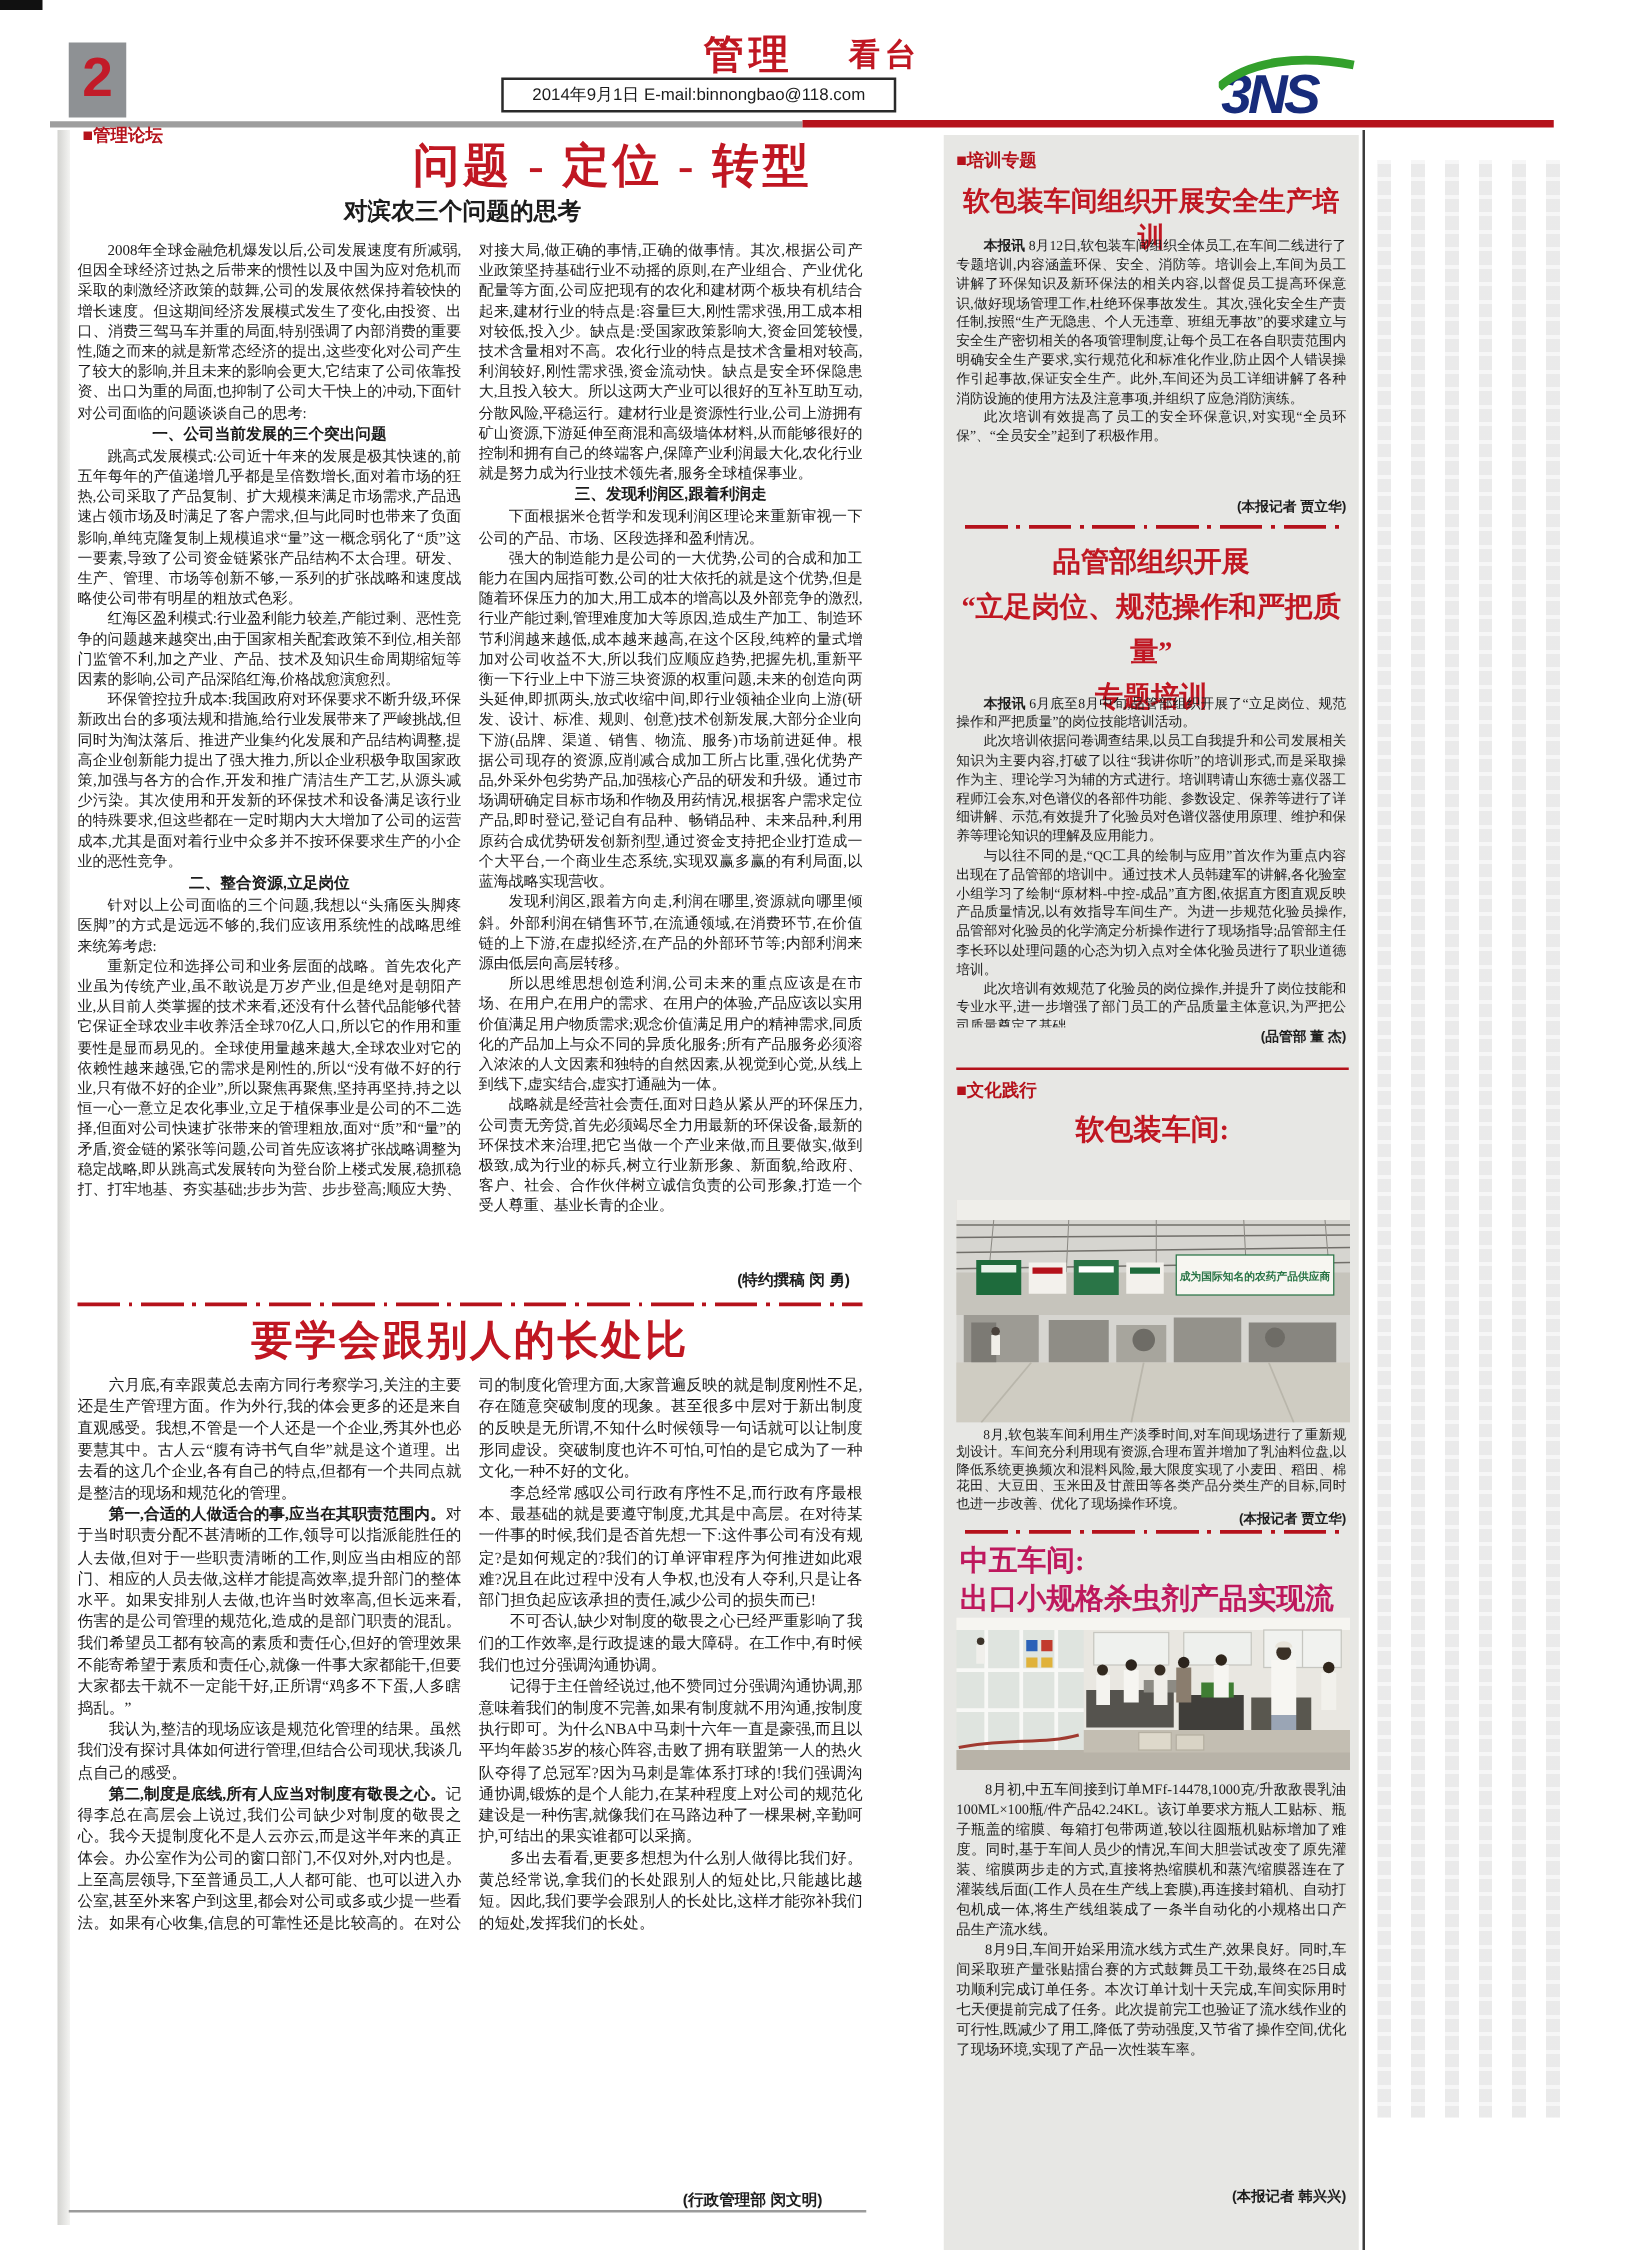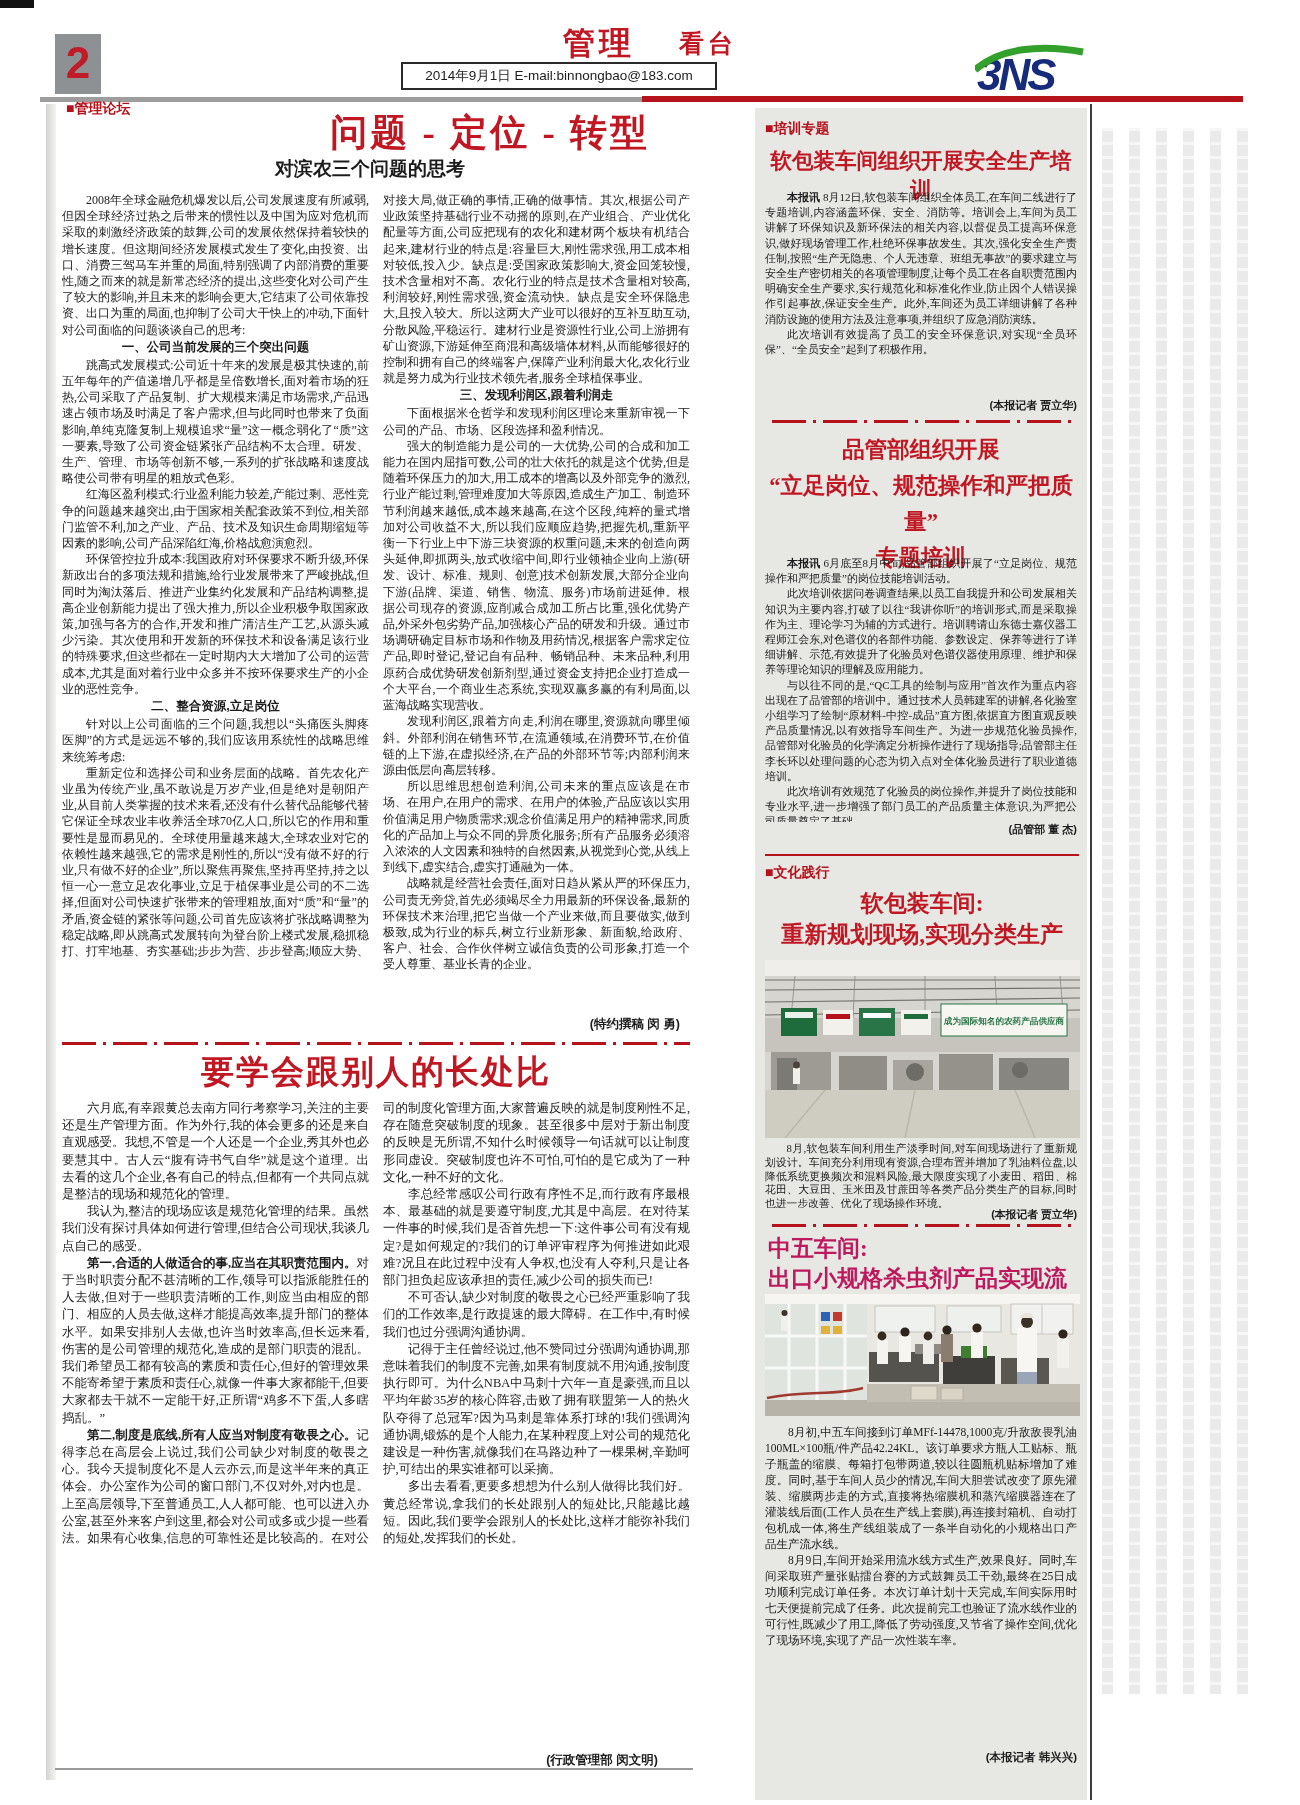--- a/index.html
+++ b/index.html
@@ -78,21 +78,21 @@
 </head>
 <body>
 
 <div id="page">
 
   <div class="abs" id="corner-mark"></div>
   <div class="abs" id="page-number">2</div>
   <div class="abs" id="masthead">
     <span class="t1">管理</span><span class="t2">看台</span>
   </div>
-  <div class="abs" id="date-box">2014年9月1日 E-mail:binnongbao@183.com</div>
+  <div class="abs" id="date-box">2014年9月1日 E-mail:binnongbao@118.com</div>
   <div class="abs" id="logo">
     <svg width="110" height="54" viewBox="0 0 110 54">
       <text x="2" y="46" font-family="Liberation Sans, sans-serif" font-style="italic" font-weight="bold" font-size="44" fill="#172b7b" letter-spacing="-3">3NS</text>
       <path d="M0,26 C24,4 66,0 108,8" stroke="#33a02c" stroke-width="7" fill="none"></path>
     </svg>
   </div>
   <div class="abs" id="rule-gray"></div>
   <div class="abs" id="rule-red"></div>
   <div class="abs" id="edge-strip"></div>
   <div class="abs" id="bottom-rule-left"></div>
@@ -116,22 +116,22 @@
       <p class="para">所以思维思想创造利润,公司未来的重点应该是在市场、在用户,在用户的需求、在用户的体验,产品应该以实用价值满足用户物质需求;观念价值满足用户的精神需求,同质化的产品加上与众不同的异质化服务;所有产品服务必须溶入浓浓的人文因素和独特的自然因素,从视觉到心觉,从线上到线下,虚实结合,虚实打通融为一体。</p>
       <p class="para">战略就是经营社会责任,面对日趋从紧从严的环保压力,公司责无旁贷,首先必须竭尽全力用最新的环保设备,最新的环保技术来治理,把它当做一个产业来做,而且要做实,做到极致,成为行业的标兵,树立行业新形象、新面貌,给政府、客户、社会、合作伙伴树立诚信负责的公司形象,打造一个受人尊重、基业长青的企业。</p>
     </div>
   <div class="abs byline" id="forum-byline">(特约撰稿 闵 勇)</div>
 
   <div class="abs dashdot" id="left-divider"></div>
 
   <div class="abs" id="compare-headline">要学会跟别人的长处比</div>
   <div class="abs bodytext" id="compare-body">
       <p class="para">六月底,有幸跟黄总去南方同行考察学习,关注的主要还是生产管理方面。作为外行,我的体会更多的还是来自直观感受。我想,不管是一个人还是一个企业,秀其外也必要慧其中。古人云“腹有诗书气自华”就是这个道理。出去看的这几个企业,各有自己的特点,但都有一个共同点就是整洁的现场和规范化的管理。</p>
+      <p class="para"><b>第一,合适的人做适合的事,应当在其职责范围内。</b>对于当时职责分配不甚清晰的工作,领导可以指派能胜任的人去做,但对于一些职责清晰的工作,则应当由相应的部门、相应的人员去做,这样才能提高效率,提升部门的整体水平。如果安排别人去做,也许当时效率高,但长远来看,伤害的是公司管理的规范化,造成的是部门职责的混乱。我们希望员工都有较高的素质和责任心,但好的管理效果不能寄希望于素质和责任心,就像一件事大家都能干,但要大家都去干就不一定能干好,正所谓“鸡多不下蛋,人多瞎捣乱。”</p>
       <p class="para">我认为,整洁的现场应该是规范化管理的结果。虽然我们没有探讨具体如何进行管理,但结合公司现状,我谈几点自己的感受。</p>
-      <p class="para"><b>第一,合适的人做适合的事,应当在其职责范围内。</b>对于当时职责分配不甚清晰的工作,领导可以指派能胜任的人去做,但对于一些职责清晰的工作,则应当由相应的部门、相应的人员去做,这样才能提高效率,提升部门的整体水平。如果安排别人去做,也许当时效率高,但长远来看,伤害的是公司管理的规范化,造成的是部门职责的混乱。我们希望员工都有较高的素质和责任心,但好的管理效果不能寄希望于素质和责任心,就像一件事大家都能干,但要大家都去干就不一定能干好,正所谓“鸡多不下蛋,人多瞎捣乱。”</p>
       <p class="para"><b>第二,制度是底线,所有人应当对制度有敬畏之心。</b>记得李总在高层会上说过,我们公司缺少对制度的敬畏之心。我今天提制度化不是人云亦云,而是这半年来的真正体会。办公室作为公司的窗口部门,不仅对外,对内也是。上至高层领导,下至普通员工,人人都可能、也可以进入办公室,甚至外来客户到这里,都会对公司或多或少提一些看法。如果有心收集,信息的可靠性还是比较高的。在对公司的制度化管理方面,大家普遍反映的就是制度刚性不足,存在随意突破制度的现象。甚至很多中层对于新出制度的反映是无所谓,不知什么时候领导一句话就可以让制度形同虚设。突破制度也许不可怕,可怕的是它成为了一种文化,一种不好的文化。</p>
       <p class="para">李总经常感叹公司行政有序性不足,而行政有序最根本、最基础的就是要遵守制度,尤其是中高层。在对待某一件事的时候,我们是否首先想一下:这件事公司有没有规定?是如何规定的?我们的订单评审程序为何推进如此艰难?况且在此过程中没有人争权,也没有人夺利,只是让各部门担负起应该承担的责任,减少公司的损失而已!</p>
       <p class="para">不可否认,缺少对制度的敬畏之心已经严重影响了我们的工作效率,是行政提速的最大障碍。在工作中,有时候我们也过分强调沟通协调。</p>
       <p class="para">记得于主任曾经说过,他不赞同过分强调沟通协调,那意味着我们的制度不完善,如果有制度就不用沟通,按制度执行即可。为什么NBA中马刺十六年一直是豪强,而且以平均年龄35岁的核心阵容,击败了拥有联盟第一人的热火队夺得了总冠军?因为马刺是靠体系打球的!我们强调沟通协调,锻炼的是个人能力,在某种程度上对公司的规范化建设是一种伤害,就像我们在马路边种了一棵果树,辛勤呵护,可结出的果实谁都可以采摘。</p>
       <p class="para">多出去看看,更要多想想为什么别人做得比我们好。黄总经常说,拿我们的长处跟别人的短处比,只能越比越短。因此,我们要学会跟别人的长处比,这样才能弥补我们的短处,发挥我们的长处。</p>
     </div>
   <div class="abs byline" id="compare-byline">(行政管理部 闵文明)</div>
 
   <div class="abs" id="right-panel"></div>
   <div class="abs" id="right-vrule"></div>
@@ -157,21 +157,20 @@
       <p class="para">此次培训依据问卷调查结果,以员工自我提升和公司发展相关知识为主要内容,打破了以往“我讲你听”的培训形式,而是采取操作为主、理论学习为辅的方式进行。培训聘请山东德士嘉仪器工程师江会东,对色谱仪的各部件功能、参数设定、保养等进行了详细讲解、示范,有效提升了化验员对色谱仪器使用原理、维护和保养等理论知识的理解及应用能力。</p>
       <p class="para">与以往不同的是,“QC工具的绘制与应用”首次作为重点内容出现在了品管部的培训中。通过技术人员韩建军的讲解,各化验室小组学习了绘制“原材料-中控-成品”直方图,依据直方图直观反映产品质量情况,以有效指导车间生产。为进一步规范化验员操作,品管部对化验员的化学滴定分析操作进行了现场指导;品管部主任李长环以处理问题的心态为切入点对全体化验员进行了职业道德培训。</p>
       <p class="para">此次培训有效规范了化验员的岗位操作,并提升了岗位技能和专业水平,进一步增强了部门员工的产品质量主体意识,为严把公司质量奠定了基础。</p>
     </div>
   <div class="abs byline" id="quality-byline">(品管部 董 杰)</div>
 
   <div class="abs" id="right-redline"></div>
   <div class="abs sec-label" id="culture-label">■文化践行</div>
   <div class="abs" id="culture-headline">
       <div>软包装车间:</div>
-      <div>重新规划现场,实现分类生产</div>
     </div>
 
   <div class="abs" id="photo1">
     <svg width="315" height="178" viewBox="0 0 315 178">
       <rect width="315" height="178" fill="#d6d5d0"></rect>
       <rect y="0" width="315" height="16" fill="#efeeea"></rect>
       <g stroke="#716f6a" stroke-width="1.2">
         <line x1="0" y1="20" x2="315" y2="20"></line>
           <line x1="0" y1="30" x2="315" y2="28"></line>
         <line x1="0" y1="42" x2="315" y2="38"></line>

